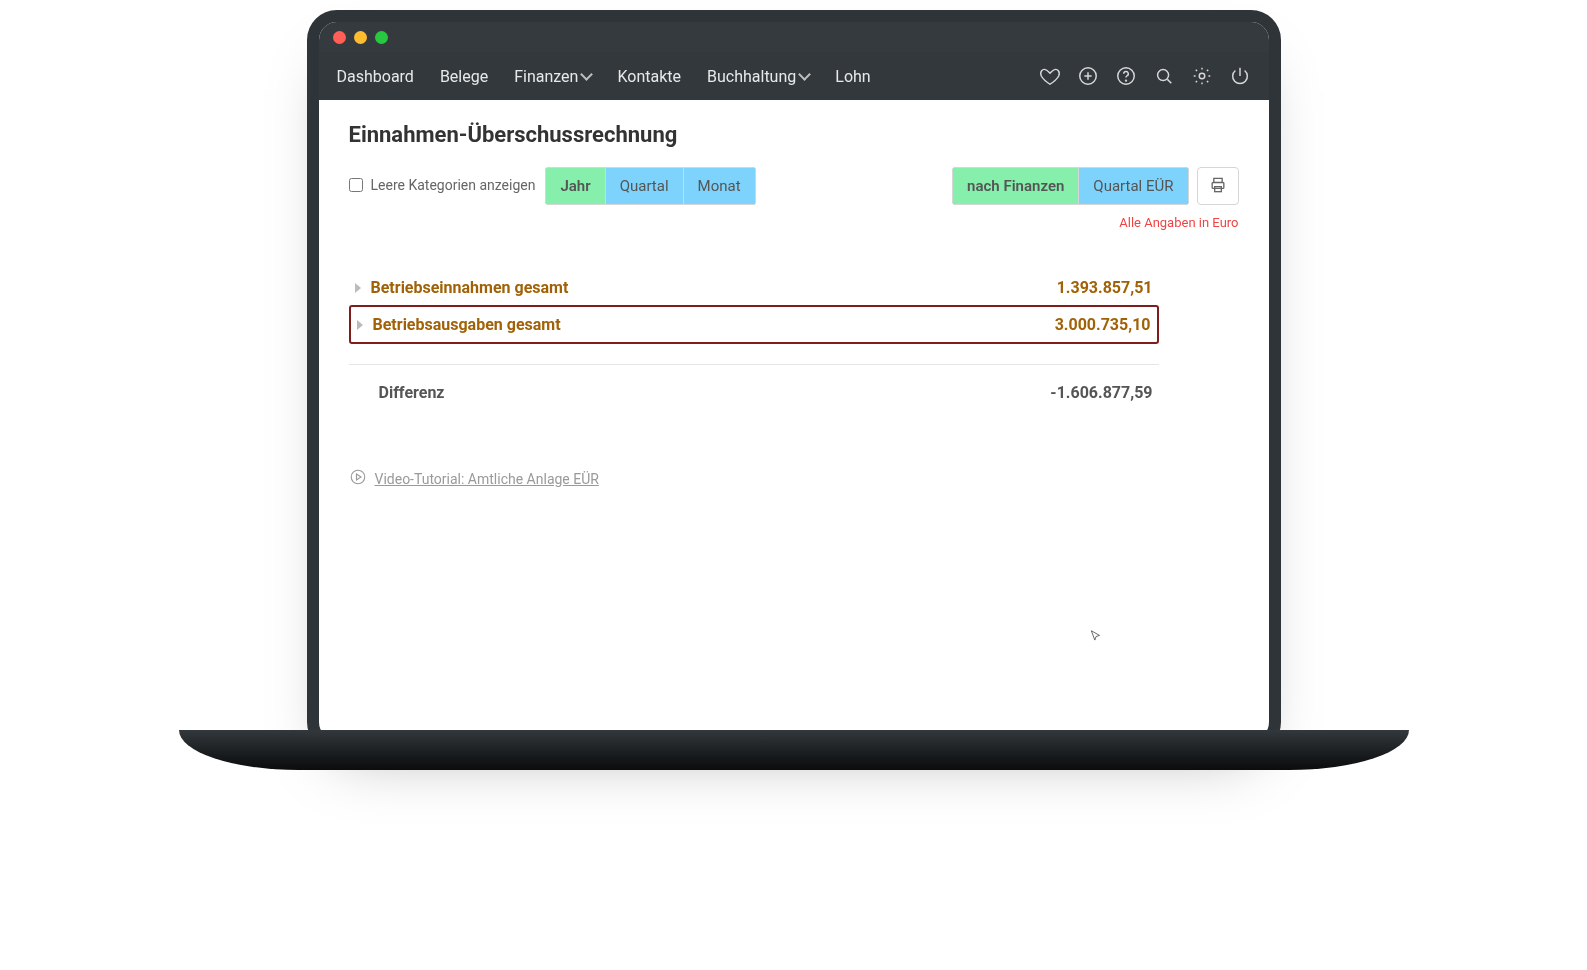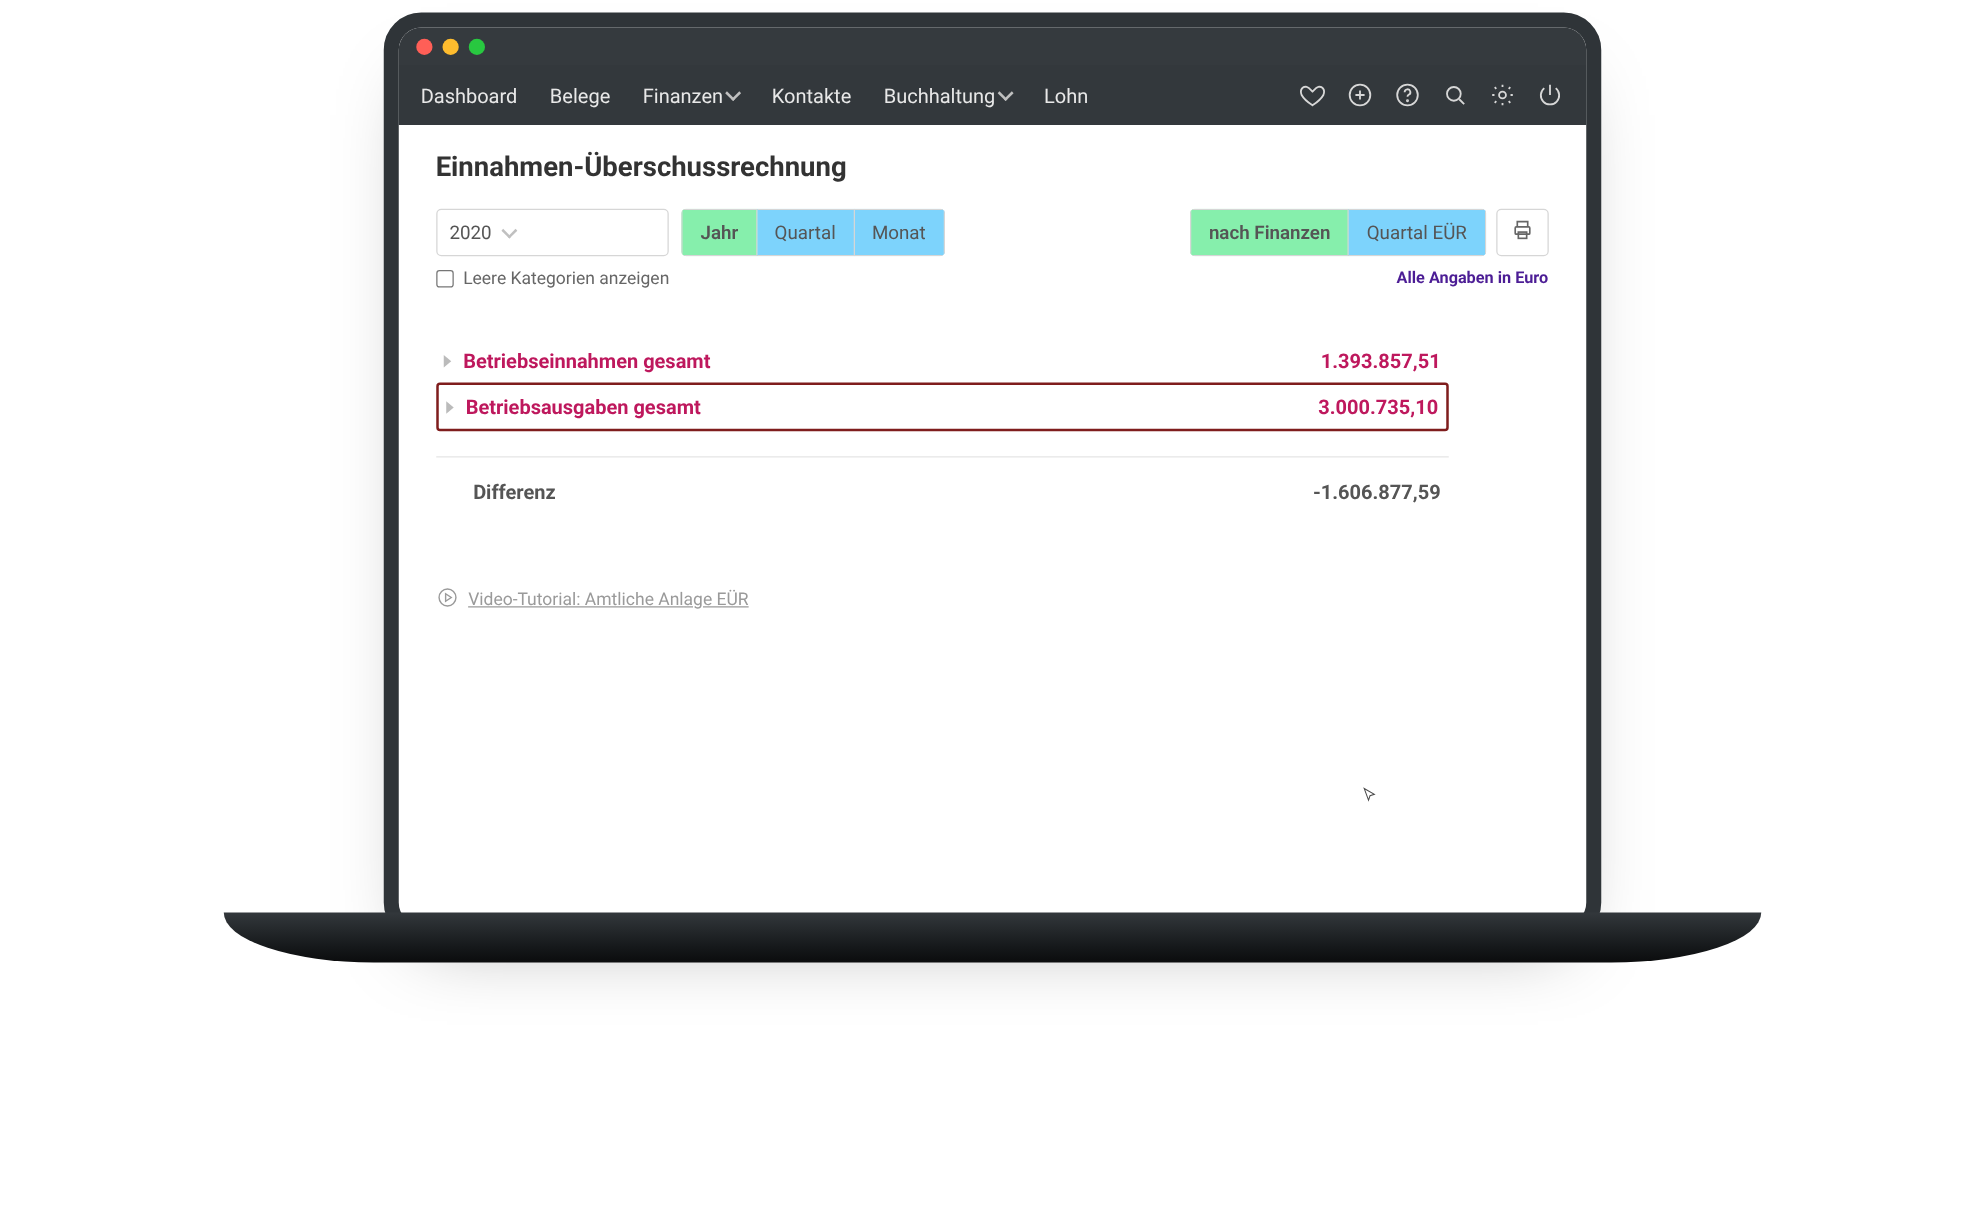--- a/index.html
+++ b/index.html
@@ -105,35 +105,35 @@
     height: 38px;
     padding: 0 14px;
     cursor: pointer;
   }
   .seg button + button { border-left: none; }
   .seg button.active { background: #86efac; font-weight: 600; }
 
   .checkbox-row { display:flex; align-items:center; gap:8px; margin-top:10px; font-size:14px; color:#666; }
   .checkbox-row input { width:14px; height:14px; }
 
-  .hint { font-size: 13px; color: #4c1d95; font-weight: bold; }
+  .hint { font-size: 13px; color: #ef4444; }
 
   .print-btn {
     border: 1px solid #d6d6d6; background:#fff; height:38px; width:42px;
     border-radius:4px; cursor:pointer; display:flex; align-items:center; justify-content:center;
     color:#666;
   }
   .print-btn svg { width:20px; height:20px; stroke:currentColor; stroke-width:1.6; fill:none; }
 
   .rows { width: 810px; }
   .row {
     display:flex; align-items:center; justify-content:space-between;
     padding: 8px 6px;
     font-size: 16px;
-    color: #be185d;
+    color: #a16207;
     cursor: pointer;
   }
   .row .lbl { display:flex; align-items:center; gap:10px; font-weight:700; }
   .row .val { font-weight:700; }
   .row.highlight { border: 2px solid #7f1d1d; border-radius:3px; }
   .caret-right {
     width: 0; height: 0;
     border-top: 5px solid transparent;
     border-bottom: 5px solid transparent;
     border-left: 6px solid #bbb;
@@ -226,24 +226,20 @@
         </div>
     </div>
   </div>
 
   <div class="content">
     <h1 class="page-title">Einnahmen-Überschussrechnung</h1>
 
     <div class="toolbar">
       <div class="tb-left">
         <div>
-          <div class="select-year">
-            <span>2020</span>
-            <span class="chev-down"></span>
-          </div>
           <label class="checkbox-row">
             <input type="checkbox" style="">
             <span>Leere Kategorien anzeigen</span>
           </label>
         </div>
         <div class="seg">
           <button class="active"><span>Jahr</span></button>
           <button><span>Quartal</span></button>
           <button><span>Monat</span></button>
         </div>

